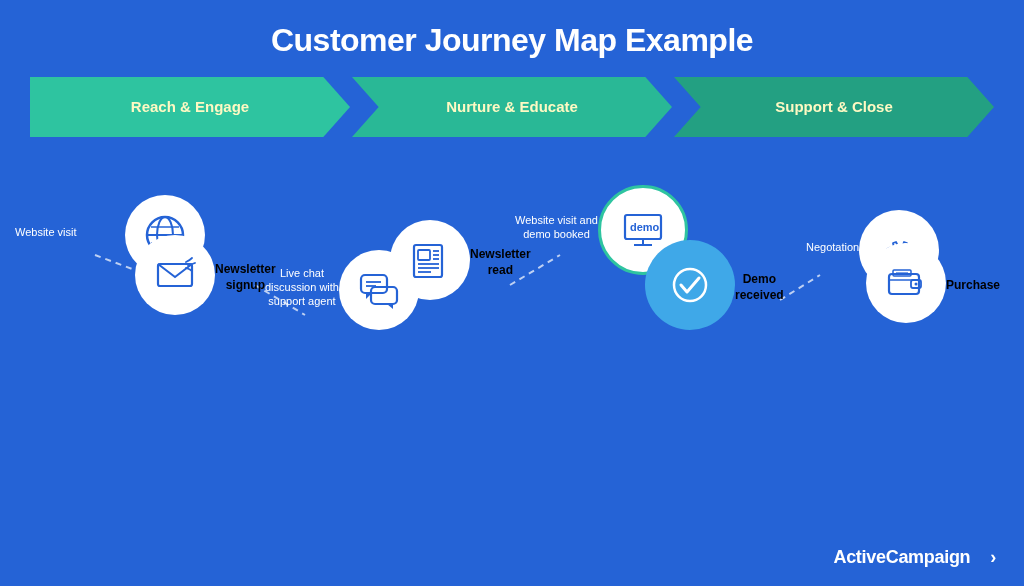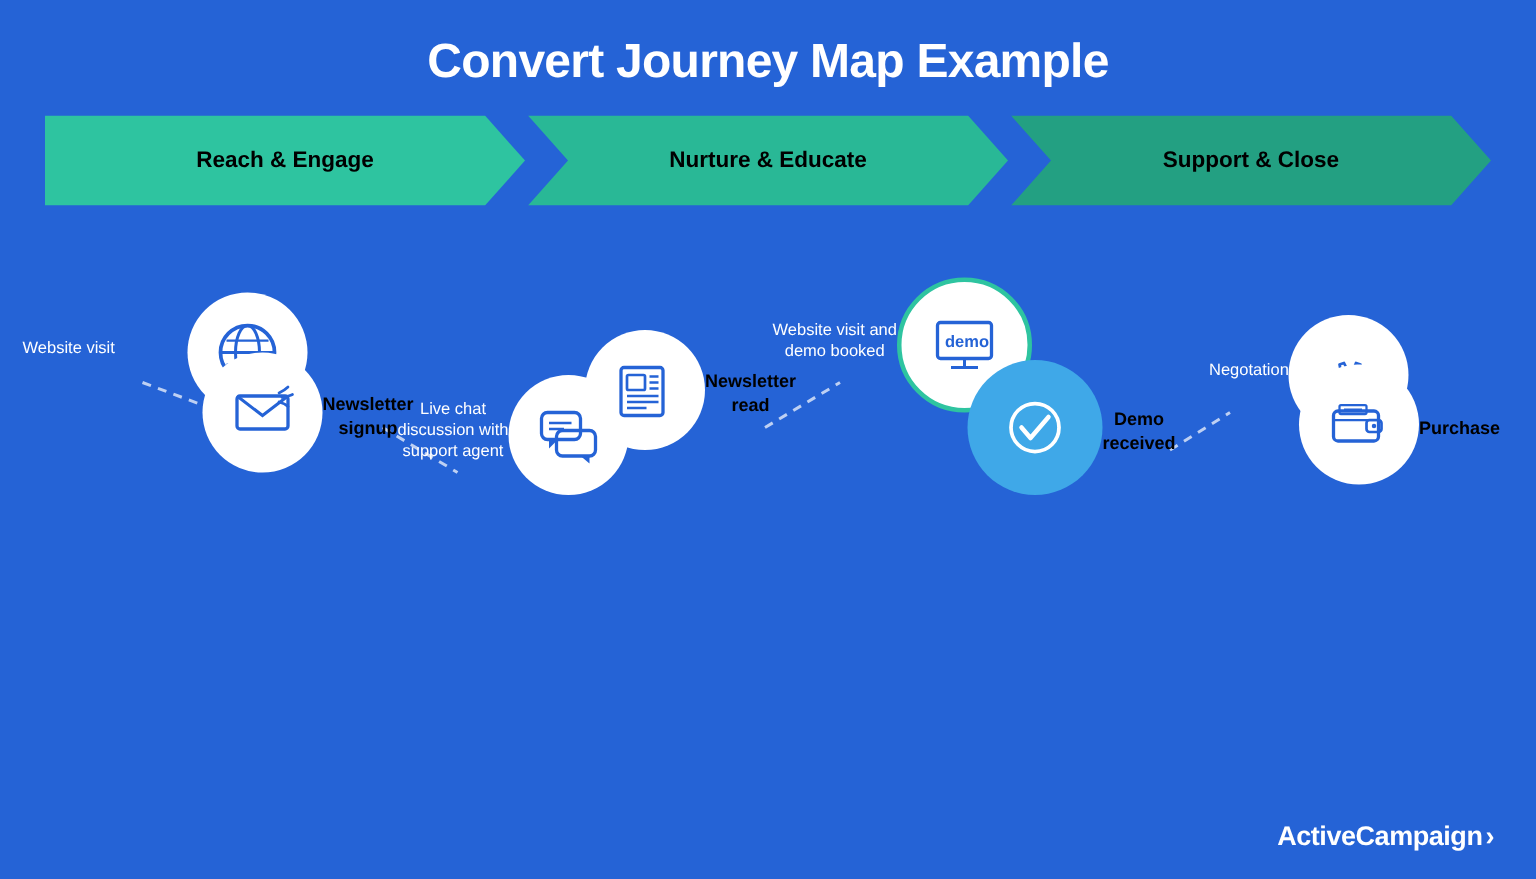--- a/index.html
+++ b/index.html
@@ -29,21 +29,21 @@
       margin: 18px 30px 0 30px;
       height: 60px;
     }
 
     .arrow-segment {
       position: relative;
       height: 60px;
       display: flex;
       align-items: center;
       justify-content: center;
-      color: #000000;
+      color: #fef9c3;
       font-weight: 800;
       font-size: 15px;
       text-align: right;
       flex: 1;
     }
 
     .arrow-segment svg {
       position: absolute;
       top: 0; left: 0;
       width: 100%; height: 100%;
@@ -95,21 +95,21 @@
     .brand {
       position: absolute;
       bottom: 18px;
       right: 28px;
       color: #fff;
       font-size: 18px;
       font-weight: 700;
       letter-spacing: -0.3px;
       display: flex;
       align-items: center;
-      gap: 2px;
+      gap: 20px;
     }
 
     
     .nodes-wrapper {
       position: absolute;
       top: 155px;
       left: 0;
       right: 0;
       height: 300px;
     }
@@ -129,21 +129,21 @@
 
     .node-circle.check-circle {
       width: 90px;
       height: 90px;
       background: #3fa8e8;
     }
   </style>
 </head>
 <body>
 
-<div class="title">Convert Journey Map Example</div>
+<div class="title">Customer Journey Map Example</div>
 
 <div class="banner-row">
 
   <div class="arrow-segment" style="margin-right:2px;">
     <svg viewBox="0 0 240 60" preserveAspectRatio="none">
       <polygon points="0,0 220,0 240,30 220,60 0,60" fill="#2ec4a0"></polygon>
     </svg>
     <span>Reach &amp; Engage</span>
   </div>
 

